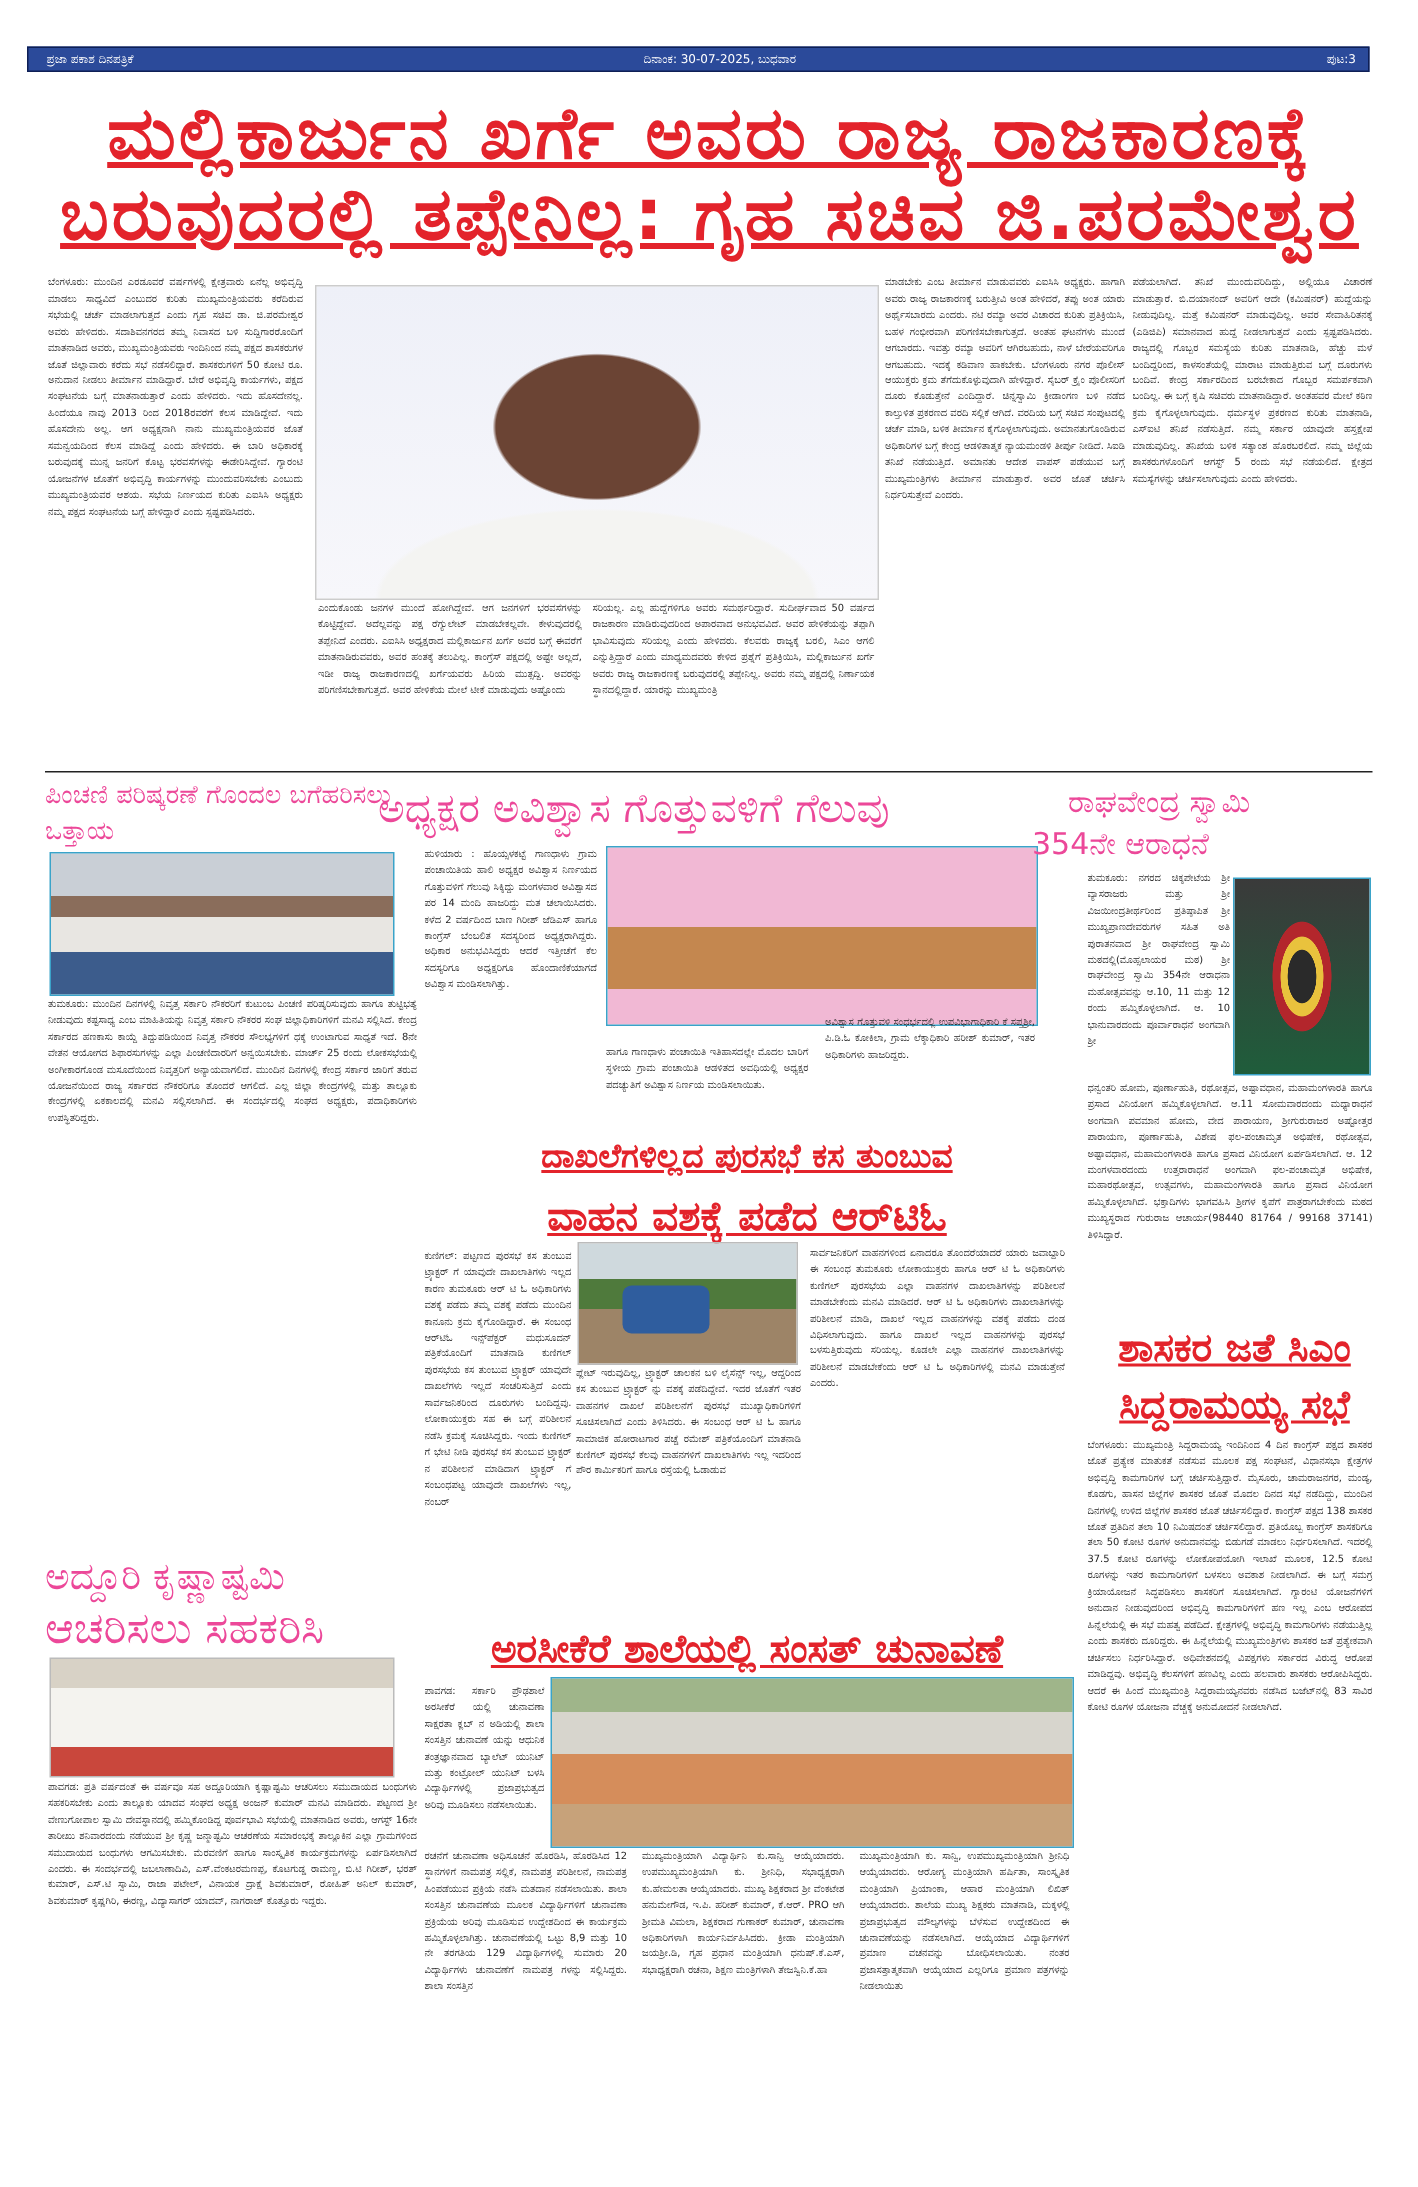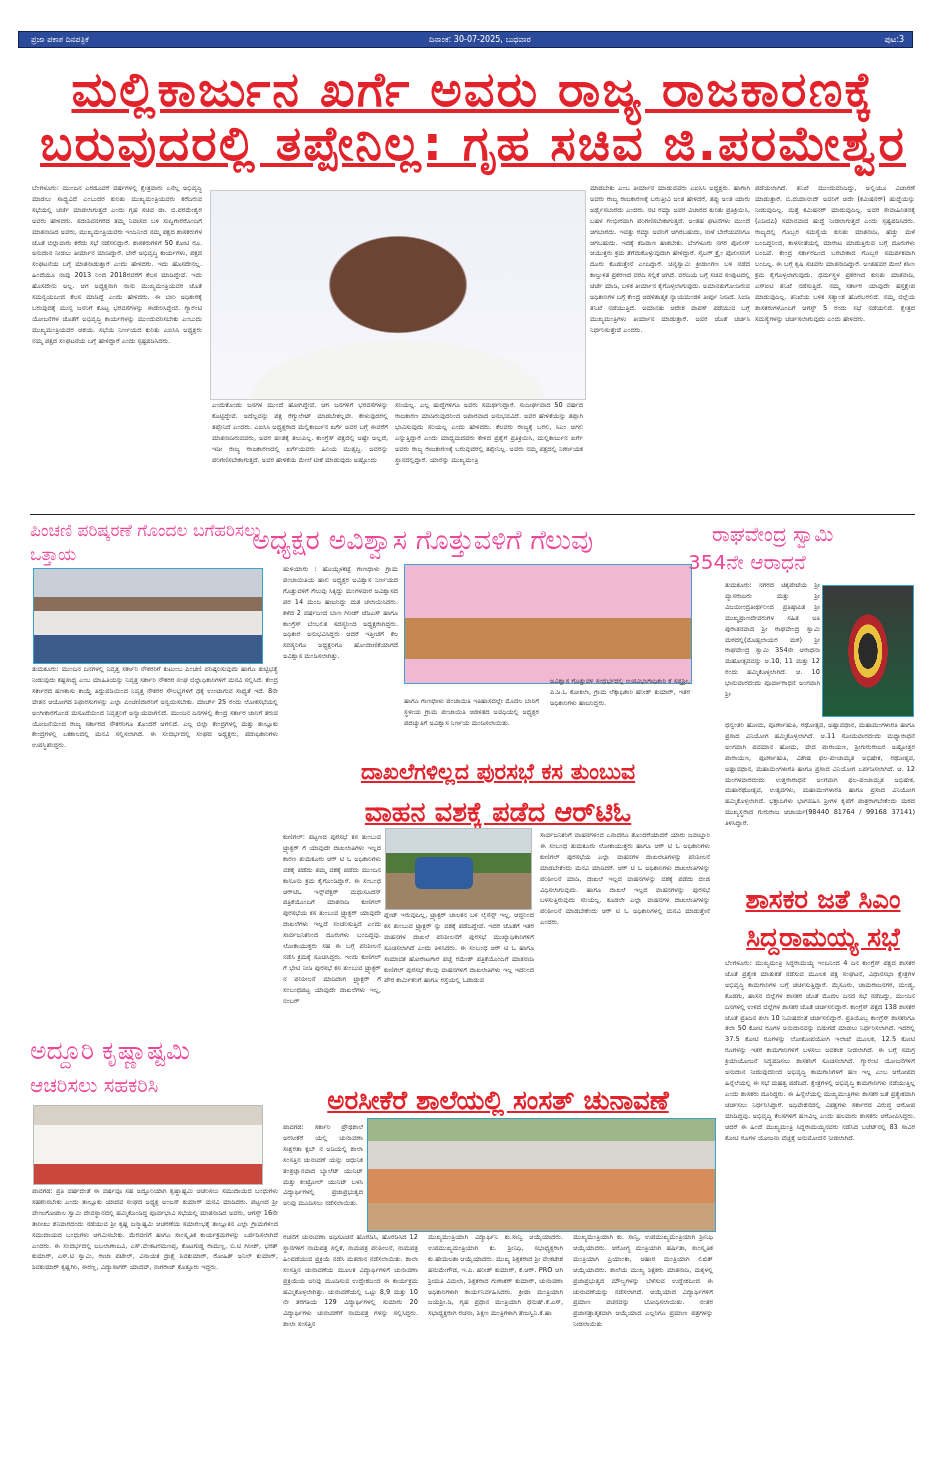--- a/index.html
+++ b/index.html
@@ -63,21 +63,21 @@
 <div class="abs body" style="left:283px;top:832px;width:98px;height:200px;">ಕುಣಿಗಲ್: ಪಟ್ಟಣದ ಪುರಸಭೆ ಕಸ ತುಂಬುವ ಟ್ರ್ಯಾಕ್ಟರ್ ಗೆ ಯಾವುದೇ ದಾಖಲಾತಿಗಳು ಇಲ್ಲದ ಕಾರಣ ತುಮಕೂರು ಆರ್ ಟಿ ಓ ಅಧಿಕಾರಿಗಳು ವಶಕ್ಕೆ ಪಡೆದು ತಮ್ಮ ವಶಕ್ಕೆ ಪಡೆದು ಮುಂದಿನ ಕಾನೂನು ಕ್ರಮ ಕೈಗೊಂಡಿದ್ದಾರೆ. ಈ ಸಂಬಂಧ ಆರ್‌ಟಿಓ ಇನ್ಸ್‌ಪೆಕ್ಟರ್ ಮಧುಸೂದನ್ ಪತ್ರಿಕೆಯೊಂದಿಗೆ ಮಾತನಾಡಿ ಕುಣಿಗಲ್ ಪುರಸಭೆಯ ಕಸ ತುಂಬುವ ಟ್ರ್ಯಾಕ್ಟರ್ ಯಾವುದೇ ದಾಖಲೆಗಳು ಇಲ್ಲದೆ ಸಂಚರಿಸುತ್ತಿದೆ ಎಂದು ಸಾರ್ವಜನಿಕರಿಂದ ದೂರುಗಳು ಬಂದಿದ್ದವು. ಲೋಕಾಯುಕ್ತರು ಸಹ ಈ ಬಗ್ಗೆ ಪರಿಶೀಲನೆ ನಡೆಸಿ ಕ್ರಮಕ್ಕೆ ಸೂಚಿಸಿದ್ದರು. ಇಂದು ಕುಣಿಗಲ್ ಗೆ ಭೇಟಿ ನೀಡಿ ಪುರಸಭೆ ಕಸ ತುಂಬುವ ಟ್ರ್ಯಾಕ್ಟರ್ ನ ಪರಿಶೀಲನೆ ಮಾಡಿದಾಗ ಟ್ರ್ಯಾಕ್ಟರ್ ಗೆ ಸಂಬಂಧಪಟ್ಟ ಯಾವುದೇ ದಾಖಲೆಗಳು ಇಲ್ಲ, ನಂಬರ್</div>
 <div class="abs photo ph-tractor" style="left:385px;top:828px;width:145px;height:80px;border-color:#bbb;"></div>
 <div class="abs body" style="left:384px;top:910px;width:150px;height:120px;">ಪ್ಲೇಟ್ ಇರುವುದಿಲ್ಲ, ಟ್ರ್ಯಾಕ್ಟರ್ ಚಾಲಕನ ಬಳಿ ಲೈಸೆನ್ಸ್ ಇಲ್ಲ, ಆದ್ದರಿಂದ ಕಸ ತುಂಬುವ ಟ್ರ್ಯಾಕ್ಟರ್ ನ್ನು ವಶಕ್ಕೆ ಪಡೆದಿದ್ದೇವೆ. ಇದರ ಜೊತೆಗೆ ಇತರ ವಾಹನಗಳ ದಾಖಲೆ ಪರಿಶೀಲನೆಗೆ ಪುರಸಭೆ ಮುಖ್ಯಾಧಿಕಾರಿಗಳಿಗೆ ಸೂಚಿಸಲಾಗಿದೆ ಎಂದು ತಿಳಿಸಿದರು. ಈ ಸಂಬಂಧ ಆರ್ ಟಿ ಓ ಹಾಗೂ ಸಾಮಾಜಿಕ ಹೋರಾಟಗಾರ ಪಚ್ಚೆ ರಮೇಶ್ ಪತ್ರಿಕೆಯೊಂದಿಗೆ ಮಾತನಾಡಿ ಕುಣಿಗಲ್ ಪುರಸಭೆ ಕೆಲವು ವಾಹನಗಳಿಗೆ ದಾಖಲಾತಿಗಳು ಇಲ್ಲ ಇದರಿಂದ ಪೌರ ಕಾರ್ಮಿಕರಿಗೆ ಹಾಗೂ ರಸ್ತೆಯಲ್ಲಿ ಓಡಾಡುವ</div>
 <div class="abs body" style="left:540px;top:830px;width:170px;height:200px;">ಸಾರ್ವಜನಿಕರಿಗೆ ವಾಹನಗಳಿಂದ ಏನಾದರೂ ತೊಂದರೆಯಾದರೆ ಯಾರು ಜವಾಬ್ದಾರಿ ಈ ಸಂಬಂಧ ತುಮಕೂರು ಲೋಕಾಯುಕ್ತರು ಹಾಗೂ ಆರ್ ಟಿ ಓ ಅಧಿಕಾರಿಗಳು ಕುಣಿಗಲ್ ಪುರಸಭೆಯ ಎಲ್ಲಾ ವಾಹನಗಳ ದಾಖಲಾತಿಗಳನ್ನು ಪರಿಶೀಲನೆ ಮಾಡಬೇಕೆಂದು ಮನವಿ ಮಾಡಿದರೆ. ಆರ್ ಟಿ ಓ ಅಧಿಕಾರಿಗಳು ದಾಖಲಾತಿಗಳನ್ನು ಪರಿಶೀಲನೆ ಮಾಡಿ, ದಾಖಲೆ ಇಲ್ಲದ ವಾಹನಗಳನ್ನು ವಶಕ್ಕೆ ಪಡೆದು ದಂಡ ವಿಧಿಸಲಾಗುವುದು. ಹಾಗೂ ದಾಖಲೆ ಇಲ್ಲದ ವಾಹನಗಳನ್ನು ಪುರಸಭೆ ಬಳಸುತ್ತಿರುವುದು ಸರಿಯಲ್ಲ. ಕೂಡಲೇ ಎಲ್ಲಾ ವಾಹನಗಳ ದಾಖಲಾತಿಗಳನ್ನು ಪರಿಶೀಲನೆ ಮಾಡಬೇಕೆಂದು ಆರ್ ಟಿ ಓ ಅಧಿಕಾರಿಗಳಲ್ಲಿ ಮನವಿ ಮಾಡುತ್ತೇನೆ ಎಂದರು.</div>
 
 <div class="abs hl" style="left:718px;top:880px;width:210px;font-size:26px;line-height:38px;">ಶಾಸಕರ ಜತೆ ಸಿಎಂ</div>
 <div class="abs hl" style="left:718px;top:918px;width:210px;font-size:26px;line-height:38px;">ಸಿದ್ದರಾಮಯ್ಯ ಸಭೆ</div>
 <div class="abs body" style="left:725px;top:958px;width:190px;height:460px;">ಬೆಂಗಳೂರು: ಮುಖ್ಯಮಂತ್ರಿ ಸಿದ್ದರಾಮಯ್ಯ ಇಂದಿನಿಂದ 4 ದಿನ ಕಾಂಗ್ರೆಸ್ ಪಕ್ಷದ ಶಾಸಕರ ಜೊತೆ ಪ್ರತ್ಯೇಕ ಮಾತುಕತೆ ನಡೆಸುವ ಮೂಲಕ ಪಕ್ಷ ಸಂಘಟನೆ, ವಿಧಾನಸಭಾ ಕ್ಷೇತ್ರಗಳ ಅಭಿವೃದ್ಧಿ ಕಾಮಗಾರಿಗಳ ಬಗ್ಗೆ ಚರ್ಚಿಸುತ್ತಿದ್ದಾರೆ. ಮೈಸೂರು, ಚಾಮರಾಜನಗರ, ಮಂಡ್ಯ, ಕೊಡಗು, ಹಾಸನ ಜಿಲ್ಲೆಗಳ ಶಾಸಕರ ಜೊತೆ ಮೊದಲ ದಿನದ ಸಭೆ ನಡೆದಿದ್ದು, ಮುಂದಿನ ದಿನಗಳಲ್ಲಿ ಉಳಿದ ಜಿಲ್ಲೆಗಳ ಶಾಸಕರ ಜೊತೆ ಚರ್ಚಿಸಲಿದ್ದಾರೆ. ಕಾಂಗ್ರೆಸ್ ಪಕ್ಷದ 138 ಶಾಸಕರ ಜೊತೆ ಪ್ರತಿದಿನ ತಲಾ 10 ನಿಮಿಷದಂತೆ ಚರ್ಚಿಸಲಿದ್ದಾರೆ. ಪ್ರತಿಯೊಬ್ಬ ಕಾಂಗ್ರೆಸ್ ಶಾಸಕರಿಗೂ ತಲಾ 50 ಕೋಟಿ ರೂಗಳ ಅನುದಾನವನ್ನು ಬಿಡುಗಡೆ ಮಾಡಲು ನಿರ್ಧರಿಸಲಾಗಿದೆ. ಇದರಲ್ಲಿ 37.5 ಕೋಟಿ ರೂಗಳನ್ನು ಲೋಕೋಪಯೋಗಿ ಇಲಾಖೆ ಮೂಲಕ, 12.5 ಕೋಟಿ ರೂಗಳನ್ನು ಇತರ ಕಾಮಗಾರಿಗಳಿಗೆ ಬಳಸಲು ಅವಕಾಶ ನೀಡಲಾಗಿದೆ. ಈ ಬಗ್ಗೆ ಸಮಗ್ರ ಕ್ರಿಯಾಯೋಜನೆ ಸಿದ್ಧಪಡಿಸಲು ಶಾಸಕರಿಗೆ ಸೂಚಿಸಲಾಗಿದೆ. ಗ್ಯಾರಂಟಿ ಯೋಜನೆಗಳಿಗೆ ಅನುದಾನ ನೀಡುವುದರಿಂದ ಅಭಿವೃದ್ಧಿ ಕಾಮಗಾರಿಗಳಿಗೆ ಹಣ ಇಲ್ಲ ಎಂಬ ಆರೋಪದ ಹಿನ್ನೆಲೆಯಲ್ಲಿ ಈ ಸಭೆ ಮಹತ್ವ ಪಡೆದಿದೆ. ಕ್ಷೇತ್ರಗಳಲ್ಲಿ ಅಭಿವೃದ್ಧಿ ಕಾಮಗಾರಿಗಳು ನಡೆಯುತ್ತಿಲ್ಲ ಎಂದು ಶಾಸಕರು ದೂರಿದ್ದರು. ಈ ಹಿನ್ನೆಲೆಯಲ್ಲಿ ಮುಖ್ಯಮಂತ್ರಿಗಳು ಶಾಸಕರ ಜತೆ ಪ್ರತ್ಯೇಕವಾಗಿ ಚರ್ಚಿಸಲು ನಿರ್ಧರಿಸಿದ್ದಾರೆ. ಅಧಿವೇಶನದಲ್ಲಿ ವಿಪಕ್ಷಗಳು ಸರ್ಕಾರದ ವಿರುದ್ಧ ಆರೋಪ ಮಾಡಿದ್ದವು. ಅಭಿವೃದ್ಧಿ ಕೆಲಸಗಳಿಗೆ ಹಣವಿಲ್ಲ ಎಂದು ಹಲವಾರು ಶಾಸಕರು ಆರೋಪಿಸಿದ್ದರು. ಆದರೆ ಈ ಹಿಂದೆ ಮುಖ್ಯಮಂತ್ರಿ ಸಿದ್ದರಾಮಯ್ಯನವರು ನಡೆಸಿದ ಬಜೆಟ್‌ನಲ್ಲಿ 83 ಸಾವಿರ ಕೋಟಿ ರೂಗಳ ಯೋಜನಾ ವೆಚ್ಚಕ್ಕೆ ಅನುಮೋದನೆ ನೀಡಲಾಗಿದೆ.</div>
 
 <div class="abs hl-sub" style="left:30px;top:1033px;width:245px;font-size:25px;line-height:35px;">ಅದ್ದೂರಿ ಕೃಷ್ಣಾಷ್ಟಮಿ</div>
-<div class="abs hl-sub" style="left:30px;top:1068px;width:245px;font-size:20px;line-height:35px;">ಆಚರಿಸಲು ಸಹಕರಿಸಿ</div>
+<div class="abs hl-sub" style="left:30px;top:1068px;width:245px;font-size:29px;line-height:35px;">ಆಚರಿಸಲು ಸಹಕರಿಸಿ</div>
 <div class="abs photo ph-elders" style="left:33px;top:1105px;width:228px;height:78px;border-color:#bbb;"></div>
 <div class="abs body" style="left:32px;top:1186px;width:246px;height:230px;">ಪಾವಗಡ: ಪ್ರತಿ ವರ್ಷದಂತೆ ಈ ವರ್ಷವೂ ಸಹ ಅದ್ದೂರಿಯಾಗಿ ಕೃಷ್ಣಾಷ್ಟಮಿ ಆಚರಿಸಲು ಸಮುದಾಯದ ಬಂಧುಗಳು ಸಹಕರಿಸಬೇಕು ಎಂದು ತಾಲ್ಲೂಕು ಯಾದವ ಸಂಘದ ಅಧ್ಯಕ್ಷ ಅಂಜನ್ ಕುಮಾರ್ ಮನವಿ ಮಾಡಿದರು. ಪಟ್ಟಣದ ಶ್ರೀ ವೇಣುಗೋಪಾಲ ಸ್ವಾಮಿ ದೇವಸ್ಥಾನದಲ್ಲಿ ಹಮ್ಮಿಕೊಂಡಿದ್ದ ಪೂರ್ವಭಾವಿ ಸಭೆಯಲ್ಲಿ ಮಾತನಾಡಿದ ಅವರು, ಆಗಸ್ಟ್ 16ನೇ ತಾರೀಖು ಶನಿವಾರದಂದು ನಡೆಯುವ ಶ್ರೀ ಕೃಷ್ಣ ಜನ್ಮಾಷ್ಟಮಿ ಆಚರಣೆಯ ಸಮಾರಂಭಕ್ಕೆ ತಾಲ್ಲೂಕಿನ ಎಲ್ಲಾ ಗ್ರಾಮಗಳಿಂದ ಸಮುದಾಯದ ಬಂಧುಗಳು ಆಗಮಿಸಬೇಕು. ಮೆರವಣಿಗೆ ಹಾಗೂ ಸಾಂಸ್ಕೃತಿಕ ಕಾರ್ಯಕ್ರಮಗಳನ್ನು ಏರ್ಪಡಿಸಲಾಗಿದೆ ಎಂದರು. ಈ ಸಂದರ್ಭದಲ್ಲಿ ಜಬಲಾಣಾದಿವಿ, ಎಸ್.ವೆಂಕಟರಮಣಪ್ಪ, ಕೊಟಗುಡ್ಡ ರಾಮಣ್ಣ, ಬಿ.ಟಿ ಗಿರೀಶ್, ಭರತ್ ಕುಮಾರ್, ಎಸ್.ಟಿ ಸ್ವಾಮಿ, ರಾಜಾ ಪಟೇಲ್, ವಿನಾಯಕ ದ್ರಾಕ್ಷೆ ಶಿವಕುಮಾರ್, ರೋಹಿತ್ ಅನಿಲ್ ಕುಮಾರ್, ಶಿವಕುಮಾರ್ ಕೃಷ್ಣಗಿರಿ, ಈರಣ್ಣ, ವಿದ್ಯಾಸಾಗರ್ ಯಾದವ್, ನಾಗರಾಜ್ ಕೊತ್ತೂರು ಇದ್ದರು.</div>
 
 <div class="abs hl" style="left:283px;top:1080px;width:430px;font-size:26px;line-height:40px;">ಅರಸೀಕೆರೆ ಶಾಲೆಯಲ್ಲಿ ಸಂಸತ್ ಚುನಾವಣೆ</div>
 <div class="abs body" style="left:283px;top:1122px;width:80px;height:100px;">ಪಾವಗಡ: ಸರ್ಕಾರಿ ಪ್ರೌಢಶಾಲೆ ಅರಸೀಕೆರೆ ಯಲ್ಲಿ ಚುನಾವಣಾ ಸಾಕ್ಷರತಾ ಕ್ಲಬ್ ನ ಅಡಿಯಲ್ಲಿ ಶಾಲಾ ಸಂಸತ್ತಿನ ಚುನಾವಣೆ ಯನ್ನು ಆಧುನಿಕ ತಂತ್ರಜ್ಞಾನವಾದ ಬ್ಯಾಲೆಟ್ ಯುನಿಟ್ ಮತ್ತು ಕಂಟ್ರೋಲ್ ಯುನಿಟ್ ಬಳಸಿ ವಿದ್ಯಾರ್ಥಿಗಳಲ್ಲಿ ಪ್ರಜಾಪ್ರಭುತ್ವದ ಅರಿವು ಮೂಡಿಸಲು ನಡೆಸಲಾಯಿತು.</div>
 <div class="abs photo ph-students" style="left:367px;top:1118px;width:347px;height:112px;border-color:#3aa3c9;"></div>
 <div class="abs body" style="left:283px;top:1232px;width:135px;height:180px;">ರಚನೆಗೆ ಚುನಾವಣಾ ಅಧಿಸೂಚನೆ ಹೊರಡಿಸಿ, ಹೊರಡಿಸಿದ 12 ಸ್ಥಾನಗಳಿಗೆ ನಾಮಪತ್ರ ಸಲ್ಲಿಕೆ, ನಾಮಪತ್ರ ಪರಿಶೀಲನೆ, ನಾಮಪತ್ರ ಹಿಂಪಡೆಯುವ ಪ್ರಕ್ರಿಯೆ ನಡೆಸಿ ಮತದಾನ ನಡೆಸಲಾಯಿತು. ಶಾಲಾ ಸಂಸತ್ತಿನ ಚುನಾವಣೆಯ ಮೂಲಕ ವಿದ್ಯಾರ್ಥಿಗಳಿಗೆ ಚುನಾವಣಾ ಪ್ರಕ್ರಿಯೆಯ ಅರಿವು ಮೂಡಿಸುವ ಉದ್ದೇಶದಿಂದ ಈ ಕಾರ್ಯಕ್ರಮ ಹಮ್ಮಿಕೊಳ್ಳಲಾಗಿತ್ತು. ಚುನಾವಣೆಯಲ್ಲಿ ಒಟ್ಟು 8,9 ಮತ್ತು 10 ನೇ ತರಗತಿಯ 129 ವಿದ್ಯಾರ್ಥಿಗಳಲ್ಲಿ ಸುಮಾರು 20 ವಿದ್ಯಾರ್ಥಿಗಳು ಚುನಾವಣೆಗೆ ನಾಮಪತ್ರ ಗಳನ್ನು ಸಲ್ಲಿಸಿದ್ದರು. ಶಾಲಾ ಸಂಸತ್ತಿನ</div>
 <div class="abs body" style="left:428px;top:1232px;width:135px;height:180px;">ಮುಖ್ಯಮಂತ್ರಿಯಾಗಿ ವಿದ್ಯಾರ್ಥಿನಿ ಕು.ಸಾನ್ವಿ ಆಯ್ಕೆಯಾದರು. ಉಪಮುಖ್ಯಮಂತ್ರಿಯಾಗಿ ಕು. ಶ್ರೀನಿಧಿ, ಸಭಾಧ್ಯಕ್ಷರಾಗಿ ಕು.ಹೇಮಲತಾ ಆಯ್ಕೆಯಾದರು. ಮುಖ್ಯ ಶಿಕ್ಷಕರಾದ ಶ್ರೀ ವೆಂಕಟೇಶ ಹನುಮೇಗೌಡ, ಇ.ಪಿ. ಹರೀಶ್ ಕುಮಾರ್, ಕೆ.ಆರ್. PRO ಆಗಿ ಶ್ರೀಮತಿ ವಿಮಲಾ, ಶಿಕ್ಷಕರಾದ ಗುಣಾಕರ್ ಕುಮಾರ್, ಚುನಾವಣಾ ಅಧಿಕಾರಿಗಳಾಗಿ ಕಾರ್ಯನಿರ್ವಹಿಸಿದರು. ಕ್ರೀಡಾ ಮಂತ್ರಿಯಾಗಿ ಜಯಶ್ರೀ.ಡಿ, ಗೃಹ ಪ್ರಧಾನ ಮಂತ್ರಿಯಾಗಿ ಧನುಷ್.ಕೆ.ಎಸ್, ಸಭಾಧ್ಯಕ್ಷರಾಗಿ ರಚನಾ, ಶಿಕ್ಷಣ ಮಂತ್ರಿಗಳಾಗಿ ತೇಜಸ್ವಿನಿ.ಕೆ.ಹಾ</div>
 <div class="abs body" style="left:573px;top:1232px;width:140px;height:180px;">ಮುಖ್ಯಮಂತ್ರಿಯಾಗಿ ಕು. ಸಾನ್ವಿ, ಉಪಮುಖ್ಯಮಂತ್ರಿಯಾಗಿ ಶ್ರೀನಿಧಿ ಆಯ್ಕೆಯಾದರು. ಆರೋಗ್ಯ ಮಂತ್ರಿಯಾಗಿ ಹರ್ಷಿತಾ, ಸಾಂಸ್ಕೃತಿಕ ಮಂತ್ರಿಯಾಗಿ ಪ್ರಿಯಾಂಕಾ, ಆಹಾರ ಮಂತ್ರಿಯಾಗಿ ಲಿಖಿತ್ ಆಯ್ಕೆಯಾದರು. ಶಾಲೆಯ ಮುಖ್ಯ ಶಿಕ್ಷಕರು ಮಾತನಾಡಿ, ಮಕ್ಕಳಲ್ಲಿ ಪ್ರಜಾಪ್ರಭುತ್ವದ ಮೌಲ್ಯಗಳನ್ನು ಬೆಳೆಸುವ ಉದ್ದೇಶದಿಂದ ಈ ಚುನಾವಣೆಯನ್ನು ನಡೆಸಲಾಗಿದೆ. ಆಯ್ಕೆಯಾದ ವಿದ್ಯಾರ್ಥಿಗಳಿಗೆ ಪ್ರಮಾಣ ವಚನವನ್ನು ಬೋಧಿಸಲಾಯಿತು. ನಂತರ ಪ್ರಜಾಸತ್ತಾತ್ಮಕವಾಗಿ ಆಯ್ಕೆಯಾದ ಎಲ್ಲರಿಗೂ ಪ್ರಮಾಣ ಪತ್ರಗಳನ್ನು ನೀಡಲಾಯಿತು</div>
 

